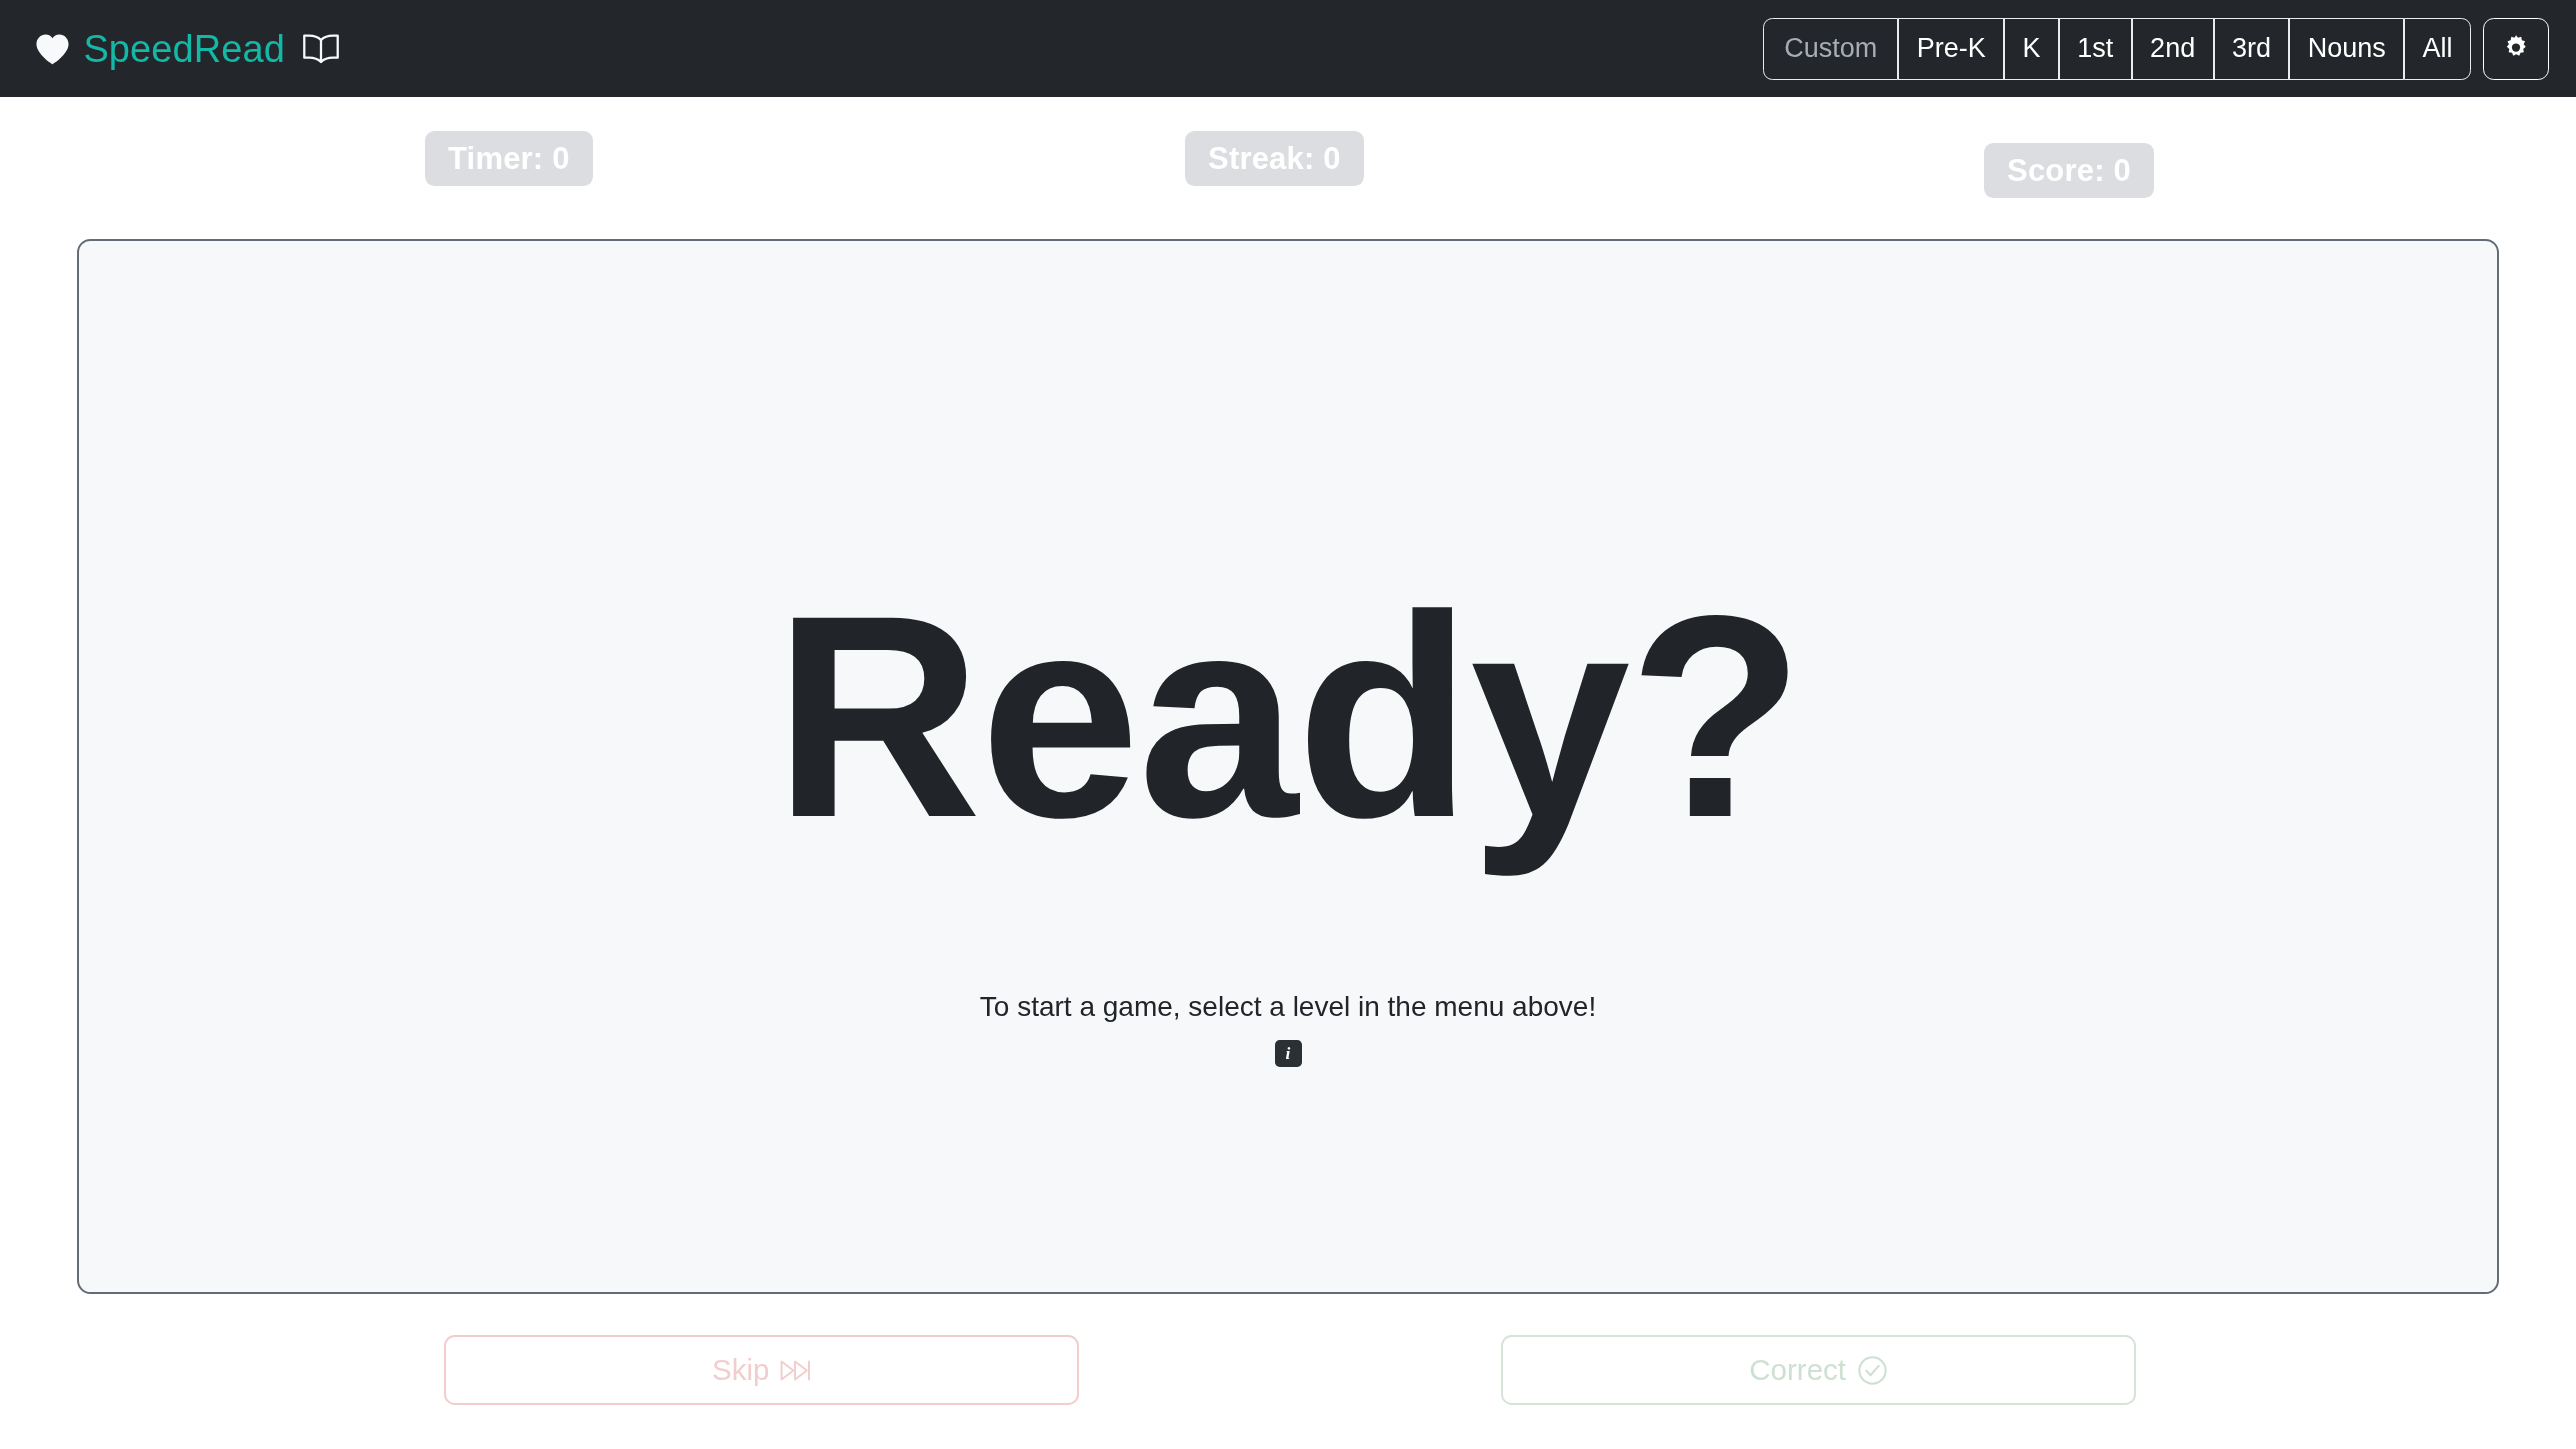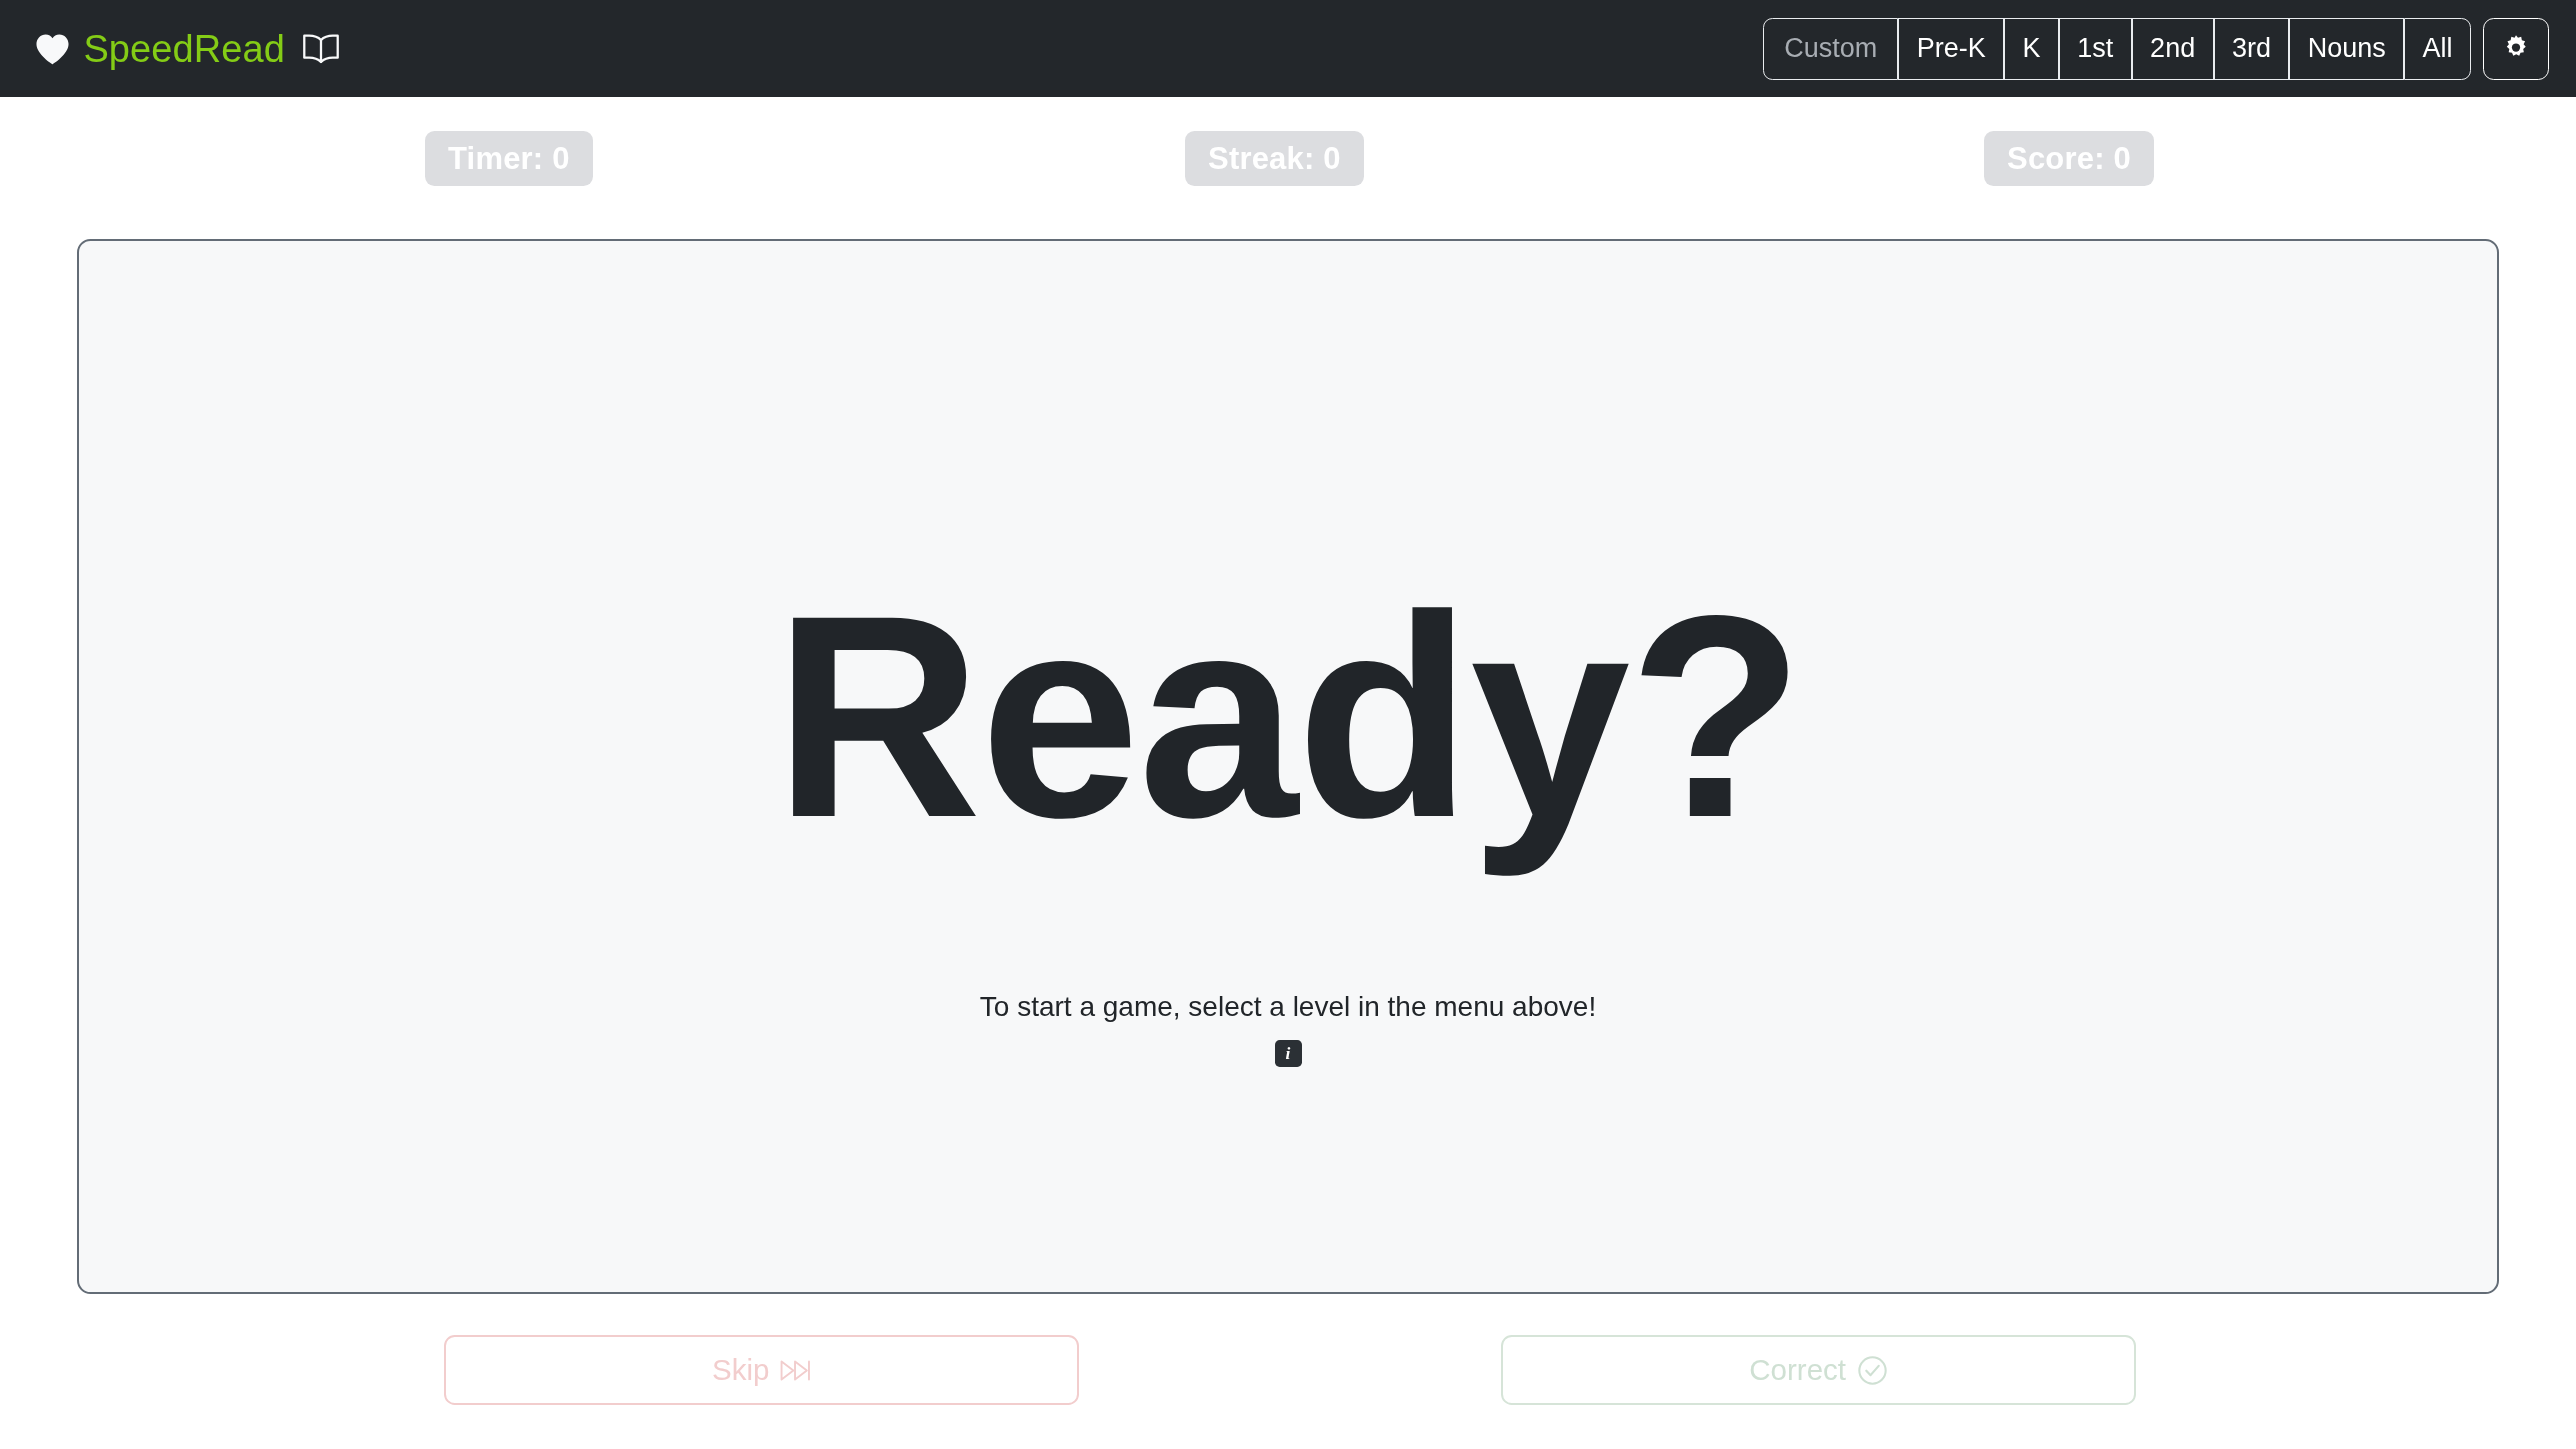--- a/index.html
+++ b/index.html
@@ -23,21 +23,21 @@
     display: flex;
     align-items: center;
     justify-content: space-between;
     padding: 0 27px 0 35px;
   }
 
   .brand {
     display: flex;
     align-items: center;
     gap: 13.4px;
-    color: #84cc16;
+    color: #14b8a6;
     font-size: 38px;
     font-weight: 400;
     white-space: nowrap;
     letter-spacing: 0.1px;
   }
   .brand-heart { width: 35px; height: 34px; display: block; flex: none; }
   .brand-name { line-height: 1; }
   .brand-book { width: 38px; height: 31px; display: block; flex: none; margin-left: 4px; }
 
   .nav-right {
@@ -111,21 +111,21 @@
     font-weight: bold;
     display: flex;
     align-items: center;
     justify-content: center;
     padding: 0 23px;
     white-space: nowrap;
     letter-spacing: 0.2px;
   }
   .stat-timer  { left: 397px; margin-left: 28px; }
   .stat-streak { left: 1185px; }
-  .stat-score  { left: 1984px; }
+  .stat-score  { left: 1984px; margin-top: 12px; }
 
   
   .word-card {
     position: absolute;
     top: 239px;
     left: 77px;
     width: 2422px;
     height: 1055px;
     background: #f7f8f9;
     border: 2px solid #636c76;

